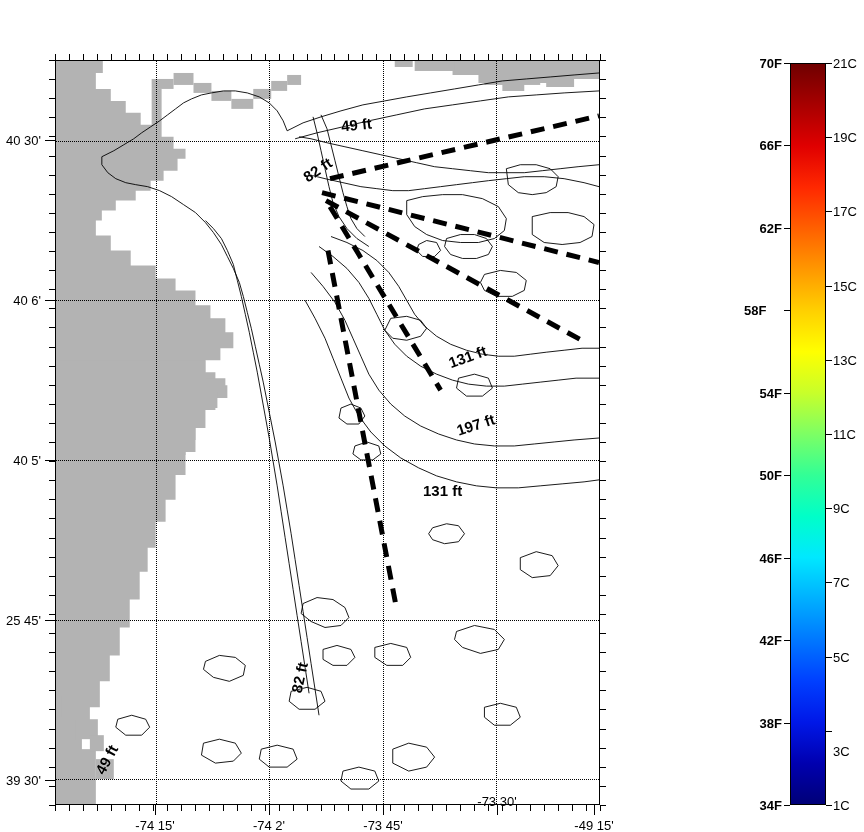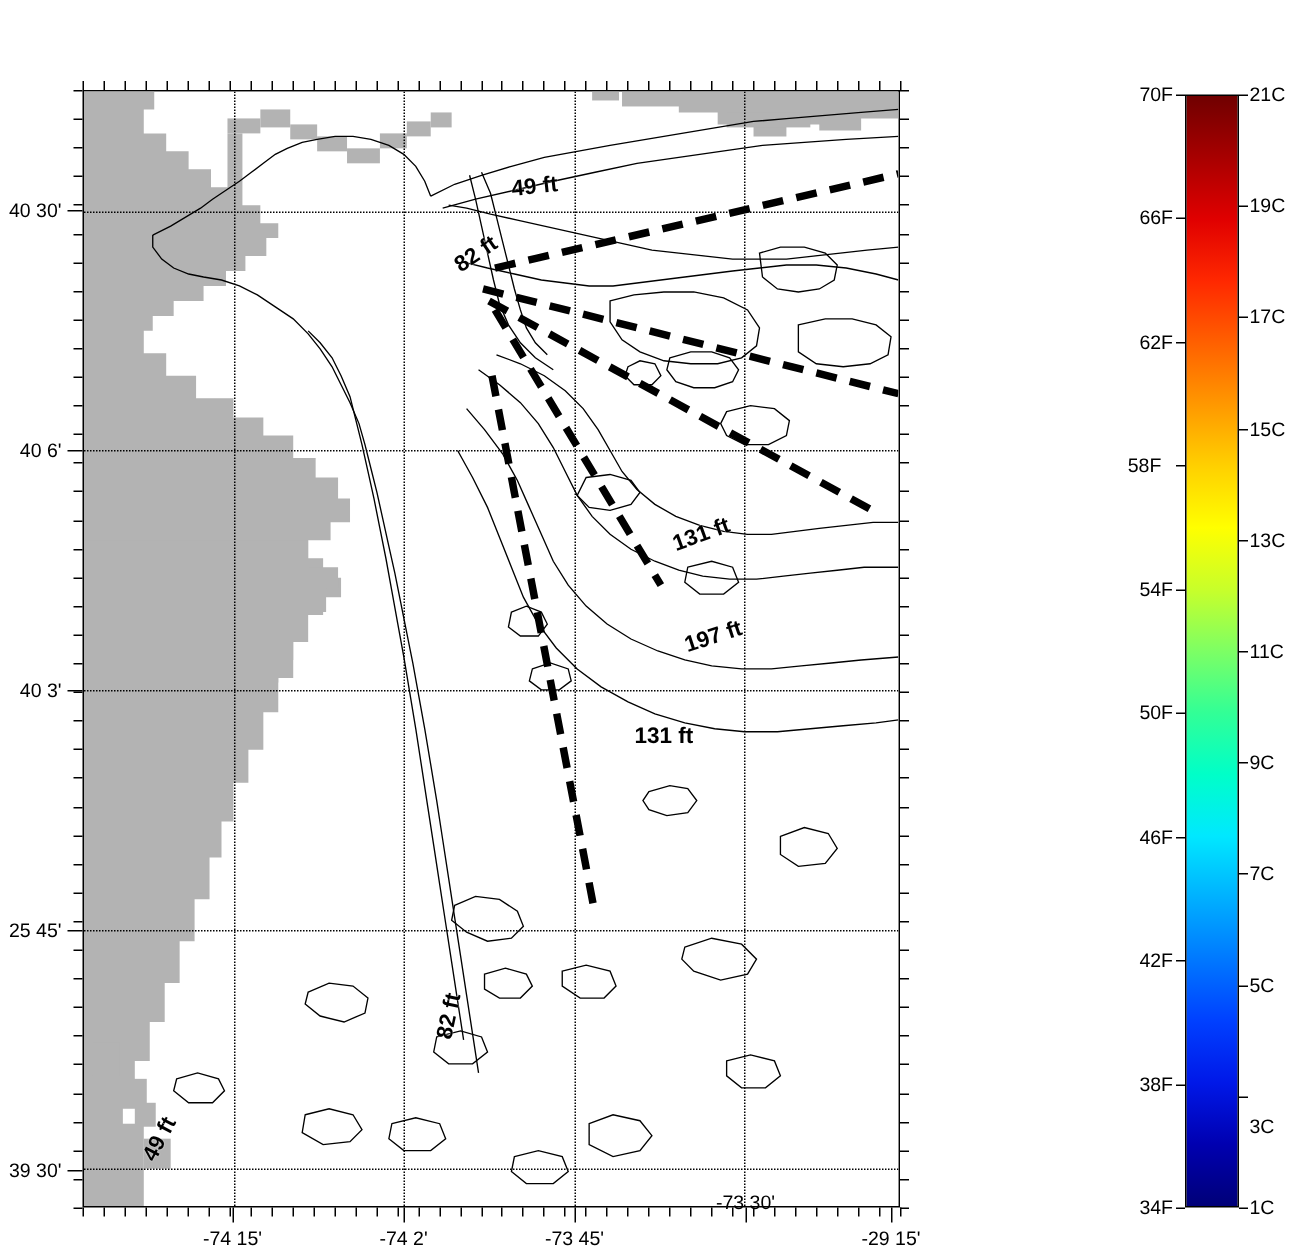--- a/index.html
+++ b/index.html
@@ -45,21 +45,21 @@
   
   #transects{position:absolute;left:0;top:0;width:100%;height:100%;}
 
   
   #cbar-wrap{position:absolute;left:790px;top:63px;width:36px;height:742px;}
   #cbar{position:absolute;left:0;top:0;width:100%;height:100%;
         border:1px solid #000;box-sizing:border-box;}
   .cb-tick{position:absolute;height:1px;width:6px;background:#000;}
   .cb-lab{position:absolute;font-size:13px;color:#000;white-space:nowrap;
           transform:translateY(-50%);}
-  .cb-lab-l{right:0;text-align:right;}
+  .cb-lab-l{right:0;text-align:right;font-weight:bold;}
   .cb-lab-r{left:0;text-align:left;}
 </style>
 </head>
 <body>
 
 <div id="title-block">
 </div>
 
 <div id="map-frame">
   <div id="map-clip">
@@ -415,45 +415,45 @@
     <div class="tick tick-r" style="left: 600px; top: 805px;"></div>
     <div class="tick tick-b major" style="left: 155.007px; top: 805px;"></div>
     <div class="axlabel xlabel" style="left: 155.007px; top: 818px;">-74 15'</div>
     <div class="tick tick-b major" style="left: 269.022px; top: 805px;"></div>
     <div class="axlabel xlabel" style="left: 269.022px; top: 818px;">-74 2'</div>
     <div class="tick tick-b major" style="left: 382.981px; top: 805px;"></div>
     <div class="axlabel xlabel" style="left: 382.981px; top: 818px;">-73 45'</div>
     <div class="tick tick-b major" style="left: 496.995px; top: 805px;"></div>
     <div class="axlabel xlabel" style="left: 496.995px; top: 794px;">-73 30'</div>
     <div class="tick tick-b major" style="left: 594.005px; top: 805px;"></div>
-    <div class="axlabel xlabel" style="left: 594.005px; top: 818px;">-29 15'</div>
+    <div class="axlabel xlabel" style="left: 594.005px; top: 818px;">-49 15'</div>
     <div class="tick tick-l major" style="left: 45px; top: 140.013px;"></div>
     <div class="axlabel ylabel" style="left: 0px; width: 41px; top: 140.013px;">40 30'</div>
     <div class="tick tick-l major" style="left: 45px; top: 299.964px;"></div>
     <div class="axlabel ylabel" style="left: 0px; width: 41px; top: 299.964px;">40 6'</div>
     <div class="tick tick-l major" style="left: 45px; top: 459.991px;"></div>
-    <div class="axlabel ylabel" style="left: 0px; width: 41px; top: 459.991px;">40 3'</div>
+    <div class="axlabel ylabel" style="left: 0px; width: 41px; top: 459.991px;">40 5'</div>
     <div class="tick tick-l major" style="left: 45px; top: 620.017px;"></div>
     <div class="axlabel ylabel" style="left: 0px; width: 41px; top: 620.017px;">25 45'</div>
     <div class="tick tick-l major" style="left: 45px; top: 779.968px;"></div>
     <div class="axlabel ylabel" style="left: 0px; width: 41px; top: 779.968px;">39 30'</div>
   </div>
 
 <div id="cbar-wrap">
   <div id="cbar" style="background: linear-gradient(rgb(112, 0, 0), rgb(168, 0, 0), rgb(224, 0, 0), rgb(255, 40, 0), rgb(255, 96, 0), rgb(255, 152, 0), rgb(255, 208, 0), rgb(255, 255, 0), rgb(200, 255, 42), rgb(125, 255, 100), rgb(50, 255, 150), rgb(0, 255, 200), rgb(0, 232, 255), rgb(0, 176, 255), rgb(0, 120, 255), rgb(0, 64, 255), rgb(0, 24, 232), rgb(0, 0, 176), rgb(0, 0, 120));"></div>
 </div>
 <div id="cbar-ticks">
     <div class="cb-tick" style="position: absolute; left: 784px; top: 63px;"></div>
     <div class="cb-lab cb-lab-l" style="position: absolute; left: 744px; width: 38px; top: 63px; text-align: right;">70F</div>
     <div class="cb-tick" style="position: absolute; left: 784px; top: 145.436px;"></div>
     <div class="cb-lab cb-lab-l" style="position: absolute; left: 744px; width: 38px; top: 145.436px; text-align: right;">66F</div>
     <div class="cb-tick" style="position: absolute; left: 784px; top: 227.872px;"></div>
     <div class="cb-lab cb-lab-l" style="position: absolute; left: 744px; width: 38px; top: 227.872px; text-align: right;">62F</div>
     <div class="cb-tick" style="position: absolute; left: 784px; top: 310.309px;"></div>
-    <div class="cb-lab cb-lab-l" style="position: absolute; left: 744px; width: 38px; top: 310.309px; text-align: center;">58F</div>
+    <div class="cb-lab cb-lab-l" style="position: absolute; left: 744px; width: 38px; top: 310.309px; text-align: left;">58F</div>
     <div class="cb-tick" style="position: absolute; left: 784px; top: 392.745px;"></div>
     <div class="cb-lab cb-lab-l" style="position: absolute; left: 744px; width: 38px; top: 392.745px; text-align: right;">54F</div>
     <div class="cb-tick" style="position: absolute; left: 784px; top: 475.255px;"></div>
     <div class="cb-lab cb-lab-l" style="position: absolute; left: 744px; width: 38px; top: 475.255px; text-align: right;">50F</div>
     <div class="cb-tick" style="position: absolute; left: 784px; top: 557.691px;"></div>
     <div class="cb-lab cb-lab-l" style="position: absolute; left: 744px; width: 38px; top: 557.691px; text-align: right;">46F</div>
     <div class="cb-tick" style="position: absolute; left: 784px; top: 640.128px;"></div>
     <div class="cb-lab cb-lab-l" style="position: absolute; left: 744px; width: 38px; top: 640.128px; text-align: right;">42F</div>
     <div class="cb-tick" style="position: absolute; left: 784px; top: 722.564px;"></div>
     <div class="cb-lab cb-lab-l" style="position: absolute; left: 744px; width: 38px; top: 722.564px; text-align: right;">38F</div>

